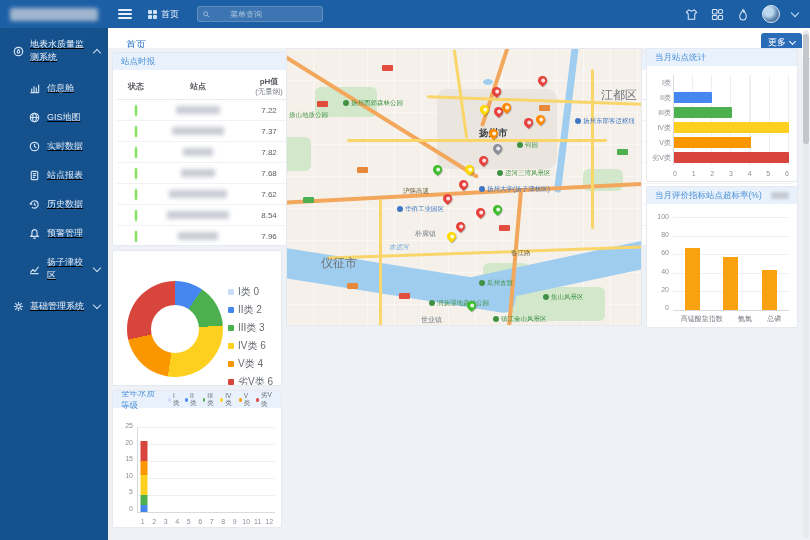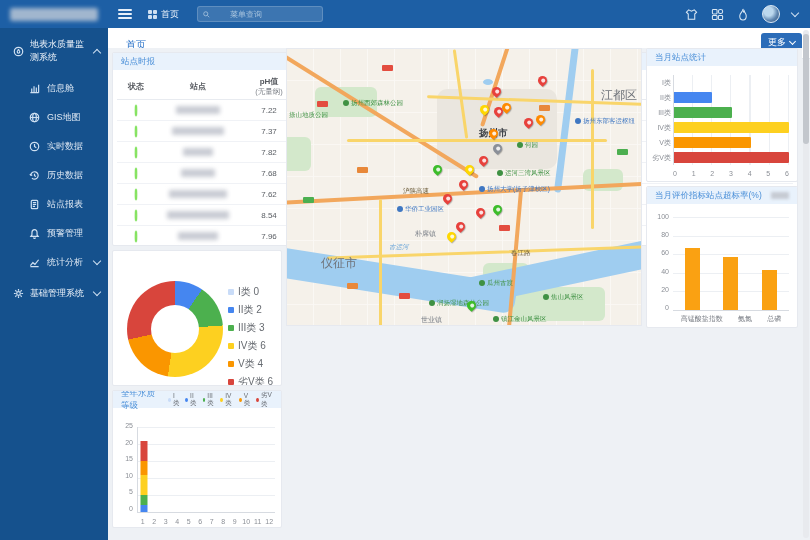--- a/index.html
+++ b/index.html
@@ -14,21 +14,21 @@
   .grid-ico i { background:#cfe0f2; border-radius:1px; }
   .searchbox { margin-left:18px; width:126px; height:16px; background:rgba(255,255,255,.14); border:1px solid rgba(255,255,255,.18); border-radius:3px; display:flex; align-items:center; padding:0 5px; gap:20px; }
   .searchbox input { background:transparent; border:none; outline:none; color:#e7f0fa; font-size:8px; width:100%; }
   .searchbox input::placeholder { color:#a8c4de; }
   .top-right { margin-left:auto; display:flex; align-items:center; gap:12px; padding-right:12px; }
   .tico { width:14px; height:14px; display:flex; align-items:center; justify-content:center; cursor:pointer; }
   .avatar { width:18px; height:18px; border-radius:50%; background:radial-gradient(circle at 35% 35%, #bcd8ee 0 30%, #5f86b0 60%, #2e4f74); border:1px solid #dce9f5; cursor:pointer; }
   .caret-down { width:6px; height:6px; border-right:1.5px solid #cfe0f2; border-bottom:1.5px solid #cfe0f2; transform:rotate(45deg); margin-top:-3px; }
   .caret-up { width:6px; height:6px; border-right:1.5px solid #cfe0f2; border-bottom:1.5px solid #cfe0f2; transform:rotate(-135deg); margin-top:3px; }
   
-  .sidebar { position:absolute; left:0; top:28px; width:108px; height:512px; background:#15518d; z-index:20; }
+  .sidebar { position:absolute; left:0; top:28px; width:108px; height:512px; background:#15518d; z-index:20;text-decoration:underline; }
   .side-root { display:flex; align-items:center; gap:6px; color:#edf3fa; font-size:9px; padding:10px 8px 10px 12px; cursor:pointer; }
   .side-item { display:flex; align-items:center; gap:7px; color:#dfe9f4; font-size:9px; padding:8px 8px 8px 28px; cursor:pointer; }
   .side-item .sp, .side-root .sp { flex:1; }
   .sico { width:12px; height:12px; flex:0 0 12px; display:flex; align-items:center; justify-content:center; }
   .sico svg { width:11px; height:11px; stroke:#cfe0f2; fill:none; stroke-width:1.3; }
   
   .main { position:absolute; left:108px; top:28px; width:702px; height:512px; }
   .tabbar { position:absolute; left:0; top:0; width:702px; height:31px; background:#fff; border-bottom:1px solid #e2e6ec; }
   .tab { position:absolute; left:10px; top:6px; color:#2a72c8; font-size:10px; padding:4px 8px 6px; border-bottom:2px solid #2a72c8; cursor:pointer; }
   .more-btn { position:absolute; right:8px; top:5px; height:19px; background:#2b6cb8; color:#fff; font-size:9px; border:none; border-radius:3px; padding:0 7px; display:flex; align-items:center; gap:4px; cursor:pointer; }
@@ -193,50 +193,50 @@
           <svg viewBox="0 0 12 12">
             <circle cx="6" cy="6" r="4.6"></circle>
             <path d="M6 3.2V6l2 1.4"></path>
           </svg>
         </span>
         <span class="sp">实时数据</span>
       </div>
       <div class="side-item">
         <span class="sico">
           <svg viewBox="0 0 12 12">
+            <rect x="2.5" y="1.5" width="7" height="9" rx="1"></rect>
+            <path d="M4.2 4h3.6 M4.2 6h3.6 M4.2 8h2.4"></path>
+          </svg>
+        </span>
+        <span class="sp">站点报表</span>
+      </div>
+      <div class="side-item">
+        <span class="sico">
+          <svg viewBox="0 0 12 12">
             <path d="M2 6a4 4 0 1 1 1.2 2.8 M2 6 1 4.5 M2 6 3.6 5.4"></path>
             <path d="M6 4v2.2l1.6 1"></path>
           </svg>
         </span>
         <span class="sp">历史数据</span>
-      </div>
-      <div class="side-item">
-        <span class="sico">
-          <svg viewBox="0 0 12 12">
-            <rect x="2.5" y="1.5" width="7" height="9" rx="1"></rect>
-            <path d="M4.2 4h3.6 M4.2 6h3.6 M4.2 8h2.4"></path>
-          </svg>
-        </span>
-        <span class="sp">站点报表</span>
       </div>
       <div class="side-item">
         <span class="sico">
           <svg viewBox="0 0 12 12">
             <path d="M6 1.8 C4 1.8 3.2 3.4 3.2 5.2 L3.2 7.6 2 9.2 10 9.2 8.8 7.6 8.8 5.2 C8.8 3.4 8 1.8 6 1.8 Z M5 10.4 a1 1 0 0 0 2 0"></path>
           </svg>
         </span>
         <span class="sp">预警管理</span>
       </div>
       <div class="side-item">
         <span class="sico">
           <svg viewBox="0 0 12 12">
             <path d="M1.5 9.5 4.2 6.2 6.5 8 10.5 3 M1.5 10.5h9"></path>
           </svg>
         </span>
-        <span class="sp">统计分析</span>
+        <span class="sp">扬子津校区</span>
         <span class="caret-down" style="border-color:#cfe0f2"></span>
       </div>
     </div>
   <div class="side-root">
     <span class="sico">
       <svg viewBox="0 0 12 12">
           <circle cx="6" cy="6" r="2"></circle>
           <path d="M6 1v2 M6 9v2 M1 6h2 M9 6h2 M2.5 2.5l1.4 1.4 M8.1 8.1l1.4 1.4 M9.5 2.5 8.1 3.9 M3.9 8.1 2.5 9.5"></path>
         </svg>
     </span>

